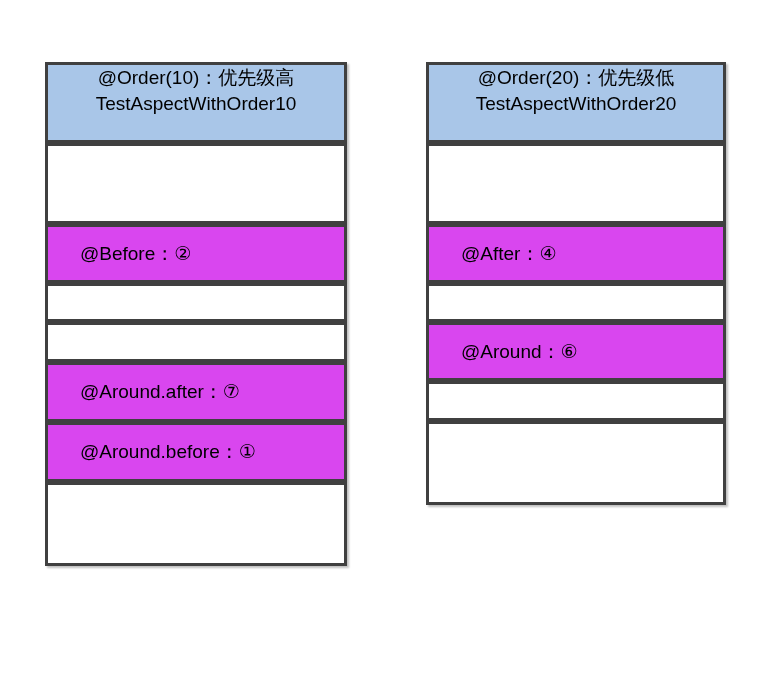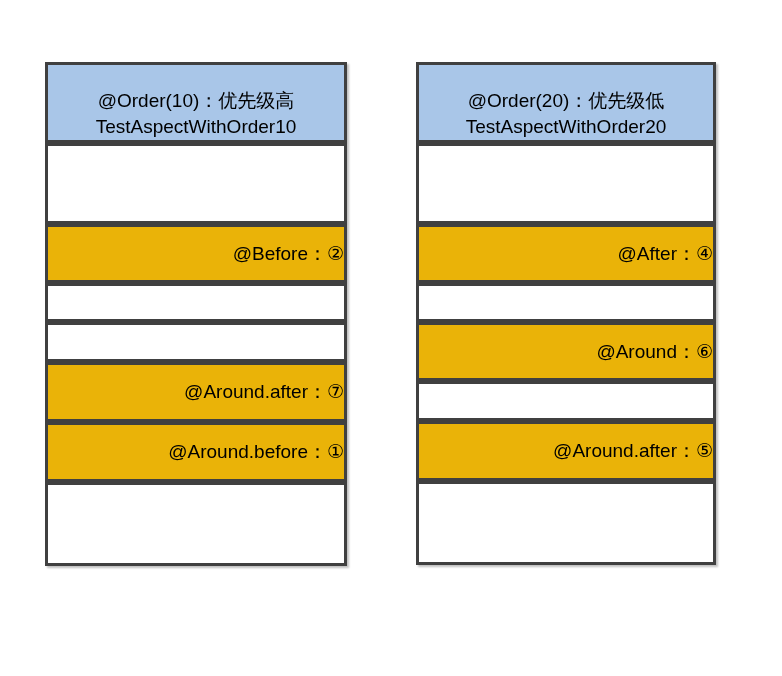--- a/index.html
+++ b/index.html
@@ -17,39 +17,39 @@
     overflow: hidden;
   }
   .column {
     position: absolute;
     top: 62px;
     width: 302px;
     display: flex;
     flex-direction: column;
   }
   .col-left  { left: 45px; }
-  .col-right { left: 416px; width: 300px; }
+  .col-right { left: 426px; width: 300px; }
   .row {
     box-sizing: border-box;
     border: 3px solid #404040;
     background: #ffffff;
     display: flex;
     align-items: center;
-    justify-content: flex-end;
+    justify-content: flex-start;
     font-size: 19px;
     text-align: center;
     box-shadow: 2px 2px 2px rgba(0,0,0,0.25);
   }
   .row.header {
     background: #a9c6e8;
     flex-direction: column;
     line-height: 26px;
     height: 81px;
   }
-  .row.gray { background: #eab308; }
+  .row.gray { background: #d946ef; padding-left: 32px; }
   .h81 { height: 81px; }
   .h59 { height: 59px; }
   .h39 { height: 39px; }
   .h40 { height: 40px; }
   .h60 { height: 60px; }
   .h84 { height: 84px; }
 </style>
 </head>
 <body>
 
@@ -72,17 +72,16 @@
   <div class="column col-right">
     <div class="row header">
       <div>@Order(20)：优先级低</div>
       <div>TestAspectWithOrder20</div>
     </div>
     <div class="row h81"></div>
     <div class="row gray h59">@After：④</div>
     <div class="row h39"></div>
     <div class="row gray h59">@Around：⑥</div>
     <div class="row h40"></div>
-    <div class="row gray h60">@Around.after：⑤</div>
     <div class="row h84"></div>
   </div>
 
 </div>
 
 </body></html>

